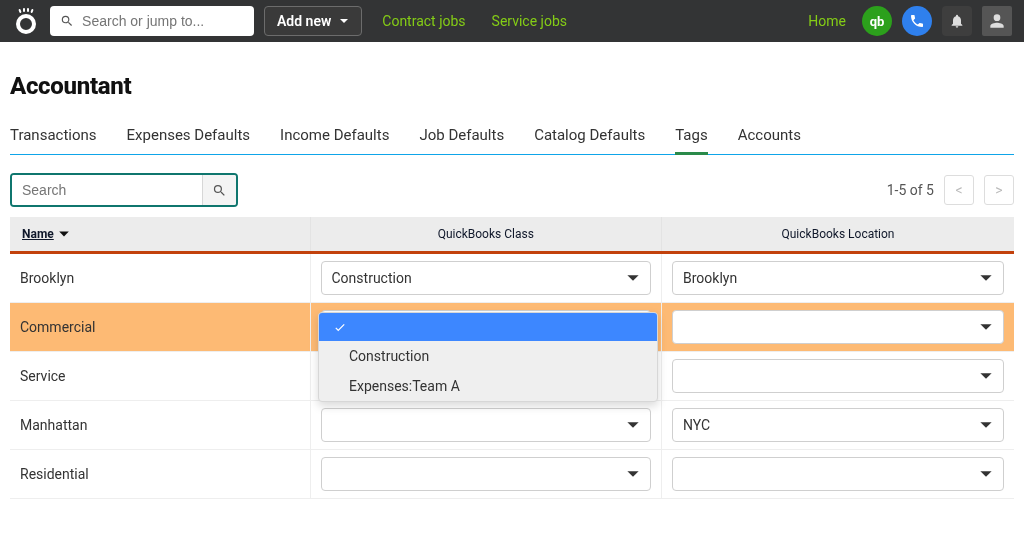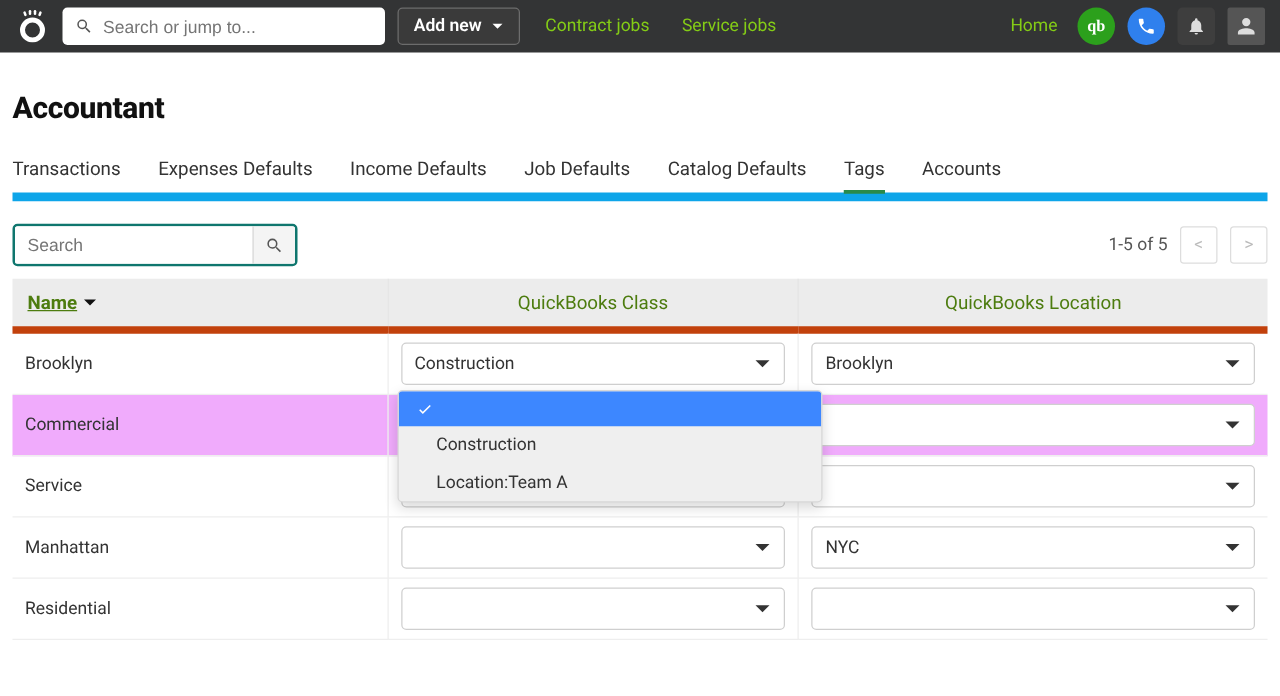--- a/index.html
+++ b/index.html
@@ -1,65 +1,65 @@
 <!DOCTYPE html>
 <html><head>
 <meta charset="utf-8">
 <style>
   * { box-sizing: border-box; margin: 0; padding: 0; }
   body { font-family: -apple-system, BlinkMacSystemFont, "Segoe UI", Roboto, Helvetica, Arial, sans-serif; font-size: 14px; color: #111; background: #fff; width:1024px; }
   .topbar { background:#333435; height:42px; display:flex; align-items:center; padding:0 12px; color:#ddd; }
   .logo { width:28px; height:28px; display:flex; align-items:center; justify-content:center; margin-right:10px; }
   .logo svg { width:26px; height:26px; }
-  .search-wrap { background:#fff; border-radius:4px; height:30px; display:flex; align-items:center; padding:0 10px; width:258px; margin-right:10px; }
+  .search-wrap { background:#fff; border-radius:4px; height:30px; display:flex; align-items:center; padding:0 10px; width:204px; margin-right:10px; }
   .search-wrap input { border:none; outline:none; font-size:14px; color:#777; width:100%; background:transparent; }
   .search-wrap svg { width:16px; height:16px; margin-right:8px; fill:#555; }
   .add-new { background:#3a3a3a; border:1px solid #6c6c6c; color:#fff; height:30px; border-radius:4px; padding:0 12px; display:flex; align-items:center; font-weight:600; font-size:14px; margin-right:20px; cursor:pointer; }
   .add-new .caret { margin-left:8px; }
   .nav-link { color:#84cc16; font-size:14px; margin-right:26px; cursor:pointer; }
   .spacer { flex:1; }
-  .right-icons { display:flex; align-items:center; gap:10px;font-family:Liberation Serif, serif; }
+  .right-icons { display:flex; align-items:center; gap:10px; }
   .circle-btn { width:30px; height:30px; border-radius:50%; display:flex; align-items:center; justify-content:center; cursor:pointer; }
   .qb { background:#2CA01C; color:#fff; font-weight:700; font-size:13px; }
   .phone { background:#2F80ED; }
   .phone svg { width:16px; height:16px; fill:#fff; }
   .sq-btn { width:30px; height:30px; border-radius:4px; background:#3e3e3e; display:flex; align-items:center; justify-content:center; cursor:pointer; }
   .sq-btn svg { width:16px; height:16px; fill:#ddd; }
   .avatar { width:30px; height:30px; background:#555; border-radius:2px; display:flex; align-items:center; justify-content:center; }
   .avatar svg { width:20px; height:20px; fill:#ddd; }
 
   .content { padding: 16px 10px 0 10px; }
   .page-title { font-size:24px; font-weight:800; margin:14px 0 26px 0; letter-spacing:-0.3px; }
-  .tabs { display:flex; border-bottom:7px solid #0ea5e9; margin-bottom:18px; }
+  .tabs { display:flex; border-bottom:1px solid #0ea5e9; margin-bottom:18px; }
   .tab { padding:0 0 10px 0; margin-right:30px; font-size:15px; color:#333; cursor:pointer; }
   .tab.active { font-weight:400; position:relative;text-align:center; }
   .tab.active::after { content:""; position:absolute; left:0; right:0; bottom:-1px; height:3px; background:#2a8a4a; }
 
   .toolbar { display:flex; align-items:center; margin-bottom:10px; }
   .filter-box { display:flex; border:2px solid #0f766e; border-radius:4px; overflow:hidden; height:34px; }
   .filter-box input { border:none; outline:none; padding:0 10px; width:190px; font-size:14px; background:#fff; }
   .filter-box button { width:34px; border:none; border-left:1px solid #d7d7d7; background:#f4f4f4; cursor:pointer; display:flex; align-items:center; justify-content:center; }
   .filter-box svg { width:15px; height:15px; fill:#555; }
   .pager { margin-left:auto; display:flex; align-items:center; gap:10px; font-size:14px; color:#555; }
   .pager .pg-btn { width:30px; height:30px; border:1px solid #ddd; border-radius:3px; background:#fff; display:flex; align-items:center; justify-content:center; color:#bbb; cursor:pointer; }
 
   table { width:100%; border-collapse:collapse; }
-  thead th { background:#ececec; text-align:center; font-weight:400; font-size:15px; color:#4d7c0f; padding:10px 12px; border-bottom:6px solid #c2410c; }
+  thead th { background:#ececec; text-align:center; font-weight:400; font-size:12px; color:#0f172a; padding:10px 12px; border-bottom:3px solid #c2410c; }
   thead th:first-child { text-align:left; }
   thead th .sort-hdr { text-decoration:underline; font-weight:700; display:inline-flex; align-items:center; gap:4px; cursor:pointer; }
   thead th.col-name { width:300px; border-right:1px solid #e3e3e3; }
   thead th.col-class { border-right:1px solid #e3e3e3; }
   tbody td { border-bottom:1px solid #eee; padding:7px 10px; font-size:14px; color:#333; vertical-align:middle; height:44px; }
   tbody td:first-child { border-right:1px solid #eee; }
   tbody td.col-class { border-right:1px solid #eee; }
   .select { border:1px solid #cfcfcf; border-radius:4px; height:34px; padding:0 10px; display:flex; align-items:center; justify-content:space-between; background:#fff; cursor:pointer; }
   .select .sval { color:#333; }
   .chev { width:14px; height:14px; fill:#333; }
 
-  .row-active td { background:#f0abfc; }
+  .row-active td { background:#fdba74; }
 
   .dropdown { position:absolute; left:318px; top:312px; width:340px; background:#efefef; border:1px solid #d7d7d7; border-radius:4px; box-shadow:0 4px 10px rgba(0,0,0,0.15); z-index:50; overflow:hidden; }
   .dropdown .opt { padding:7px 14px; font-size:14px; color:#333; cursor:pointer; }
   .dropdown .opt.selected { background:#3d87ff; color:#fff; display:flex; align-items:center; }
   .dropdown .opt.selected .chk { width:14px; height:14px; fill:#fff; margin-right:6px; }
   .dropdown .opt:not(.selected) { padding-left:30px; }
 </style>
 </head>
 <body>
 
@@ -256,14 +256,14 @@
 </div>
 
 <div class="dropdown">
   <div class="opt selected">
     <svg class="chk" viewBox="0 0 24 24">
         <path d="M9 16.2l-3.5-3.5L4 14.2 9 19.2 20 8.2l-1.5-1.5z"></path>
       </svg>
     <span></span>
   </div>
   <div class="opt">Construction</div>
-  <div class="opt">Location:Team A</div>
+  <div class="opt">Expenses:Team A</div>
 </div>
 
 </body></html>

